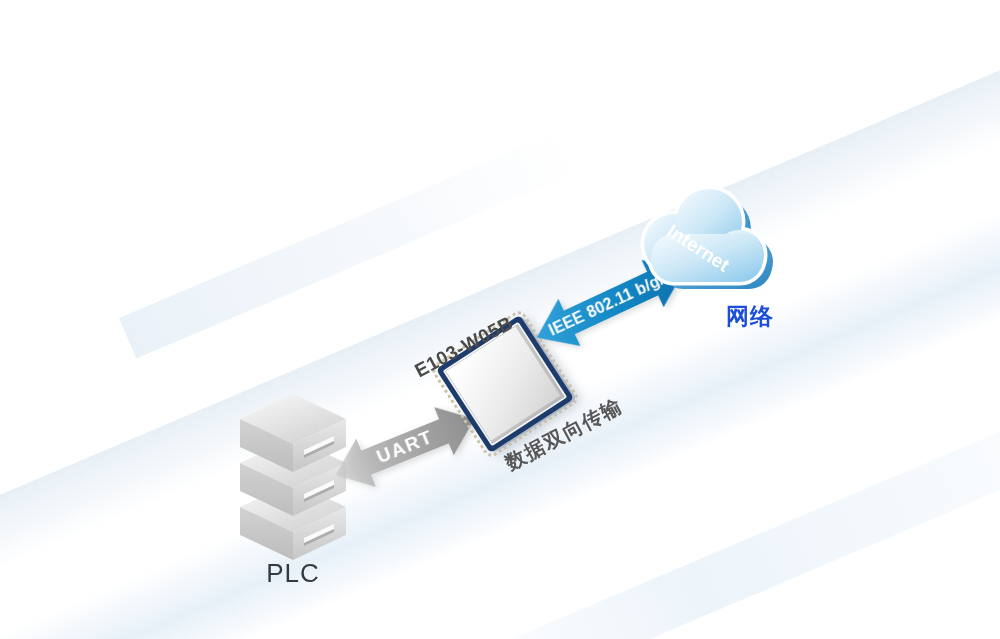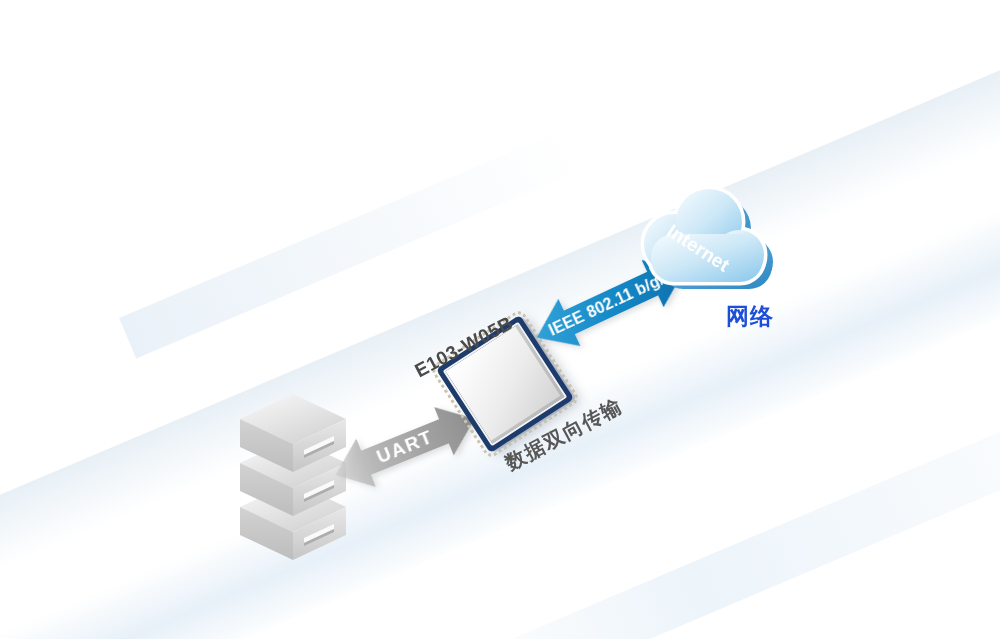--- a/index.html
+++ b/index.html
@@ -125,20 +125,21 @@
       <polygon points="76,61 106,47 106,50 76,64" fill="#adadad"></polygon>
     </g>
     <g>
       <polygon points="65,0 118,25 65,50 12,25" fill="url(#plcTop)"></polygon>
       <polygon points="12,25 65,50 65,78 12,53" fill="url(#plcLeft)"></polygon>
       <polygon points="65,50 118,25 118,53 65,78" fill="url(#plcRight)"></polygon>
       <polygon points="76,56 106,42 106,47 76,61" fill="#fafafa"></polygon>
       <polygon points="76,61 106,47 106,50 76,64" fill="#adadad"></polygon>
     </g>
   </svg>
+  <div class="abs plc-label">PLC</div>
 
   <div class="arrow-wrap uart">
     <div class="arrow">
       <span>UART</span>
     </div>
   </div>
 
   <div class="abs chip">
     <div class="chip-inner"></div>
   </div>

